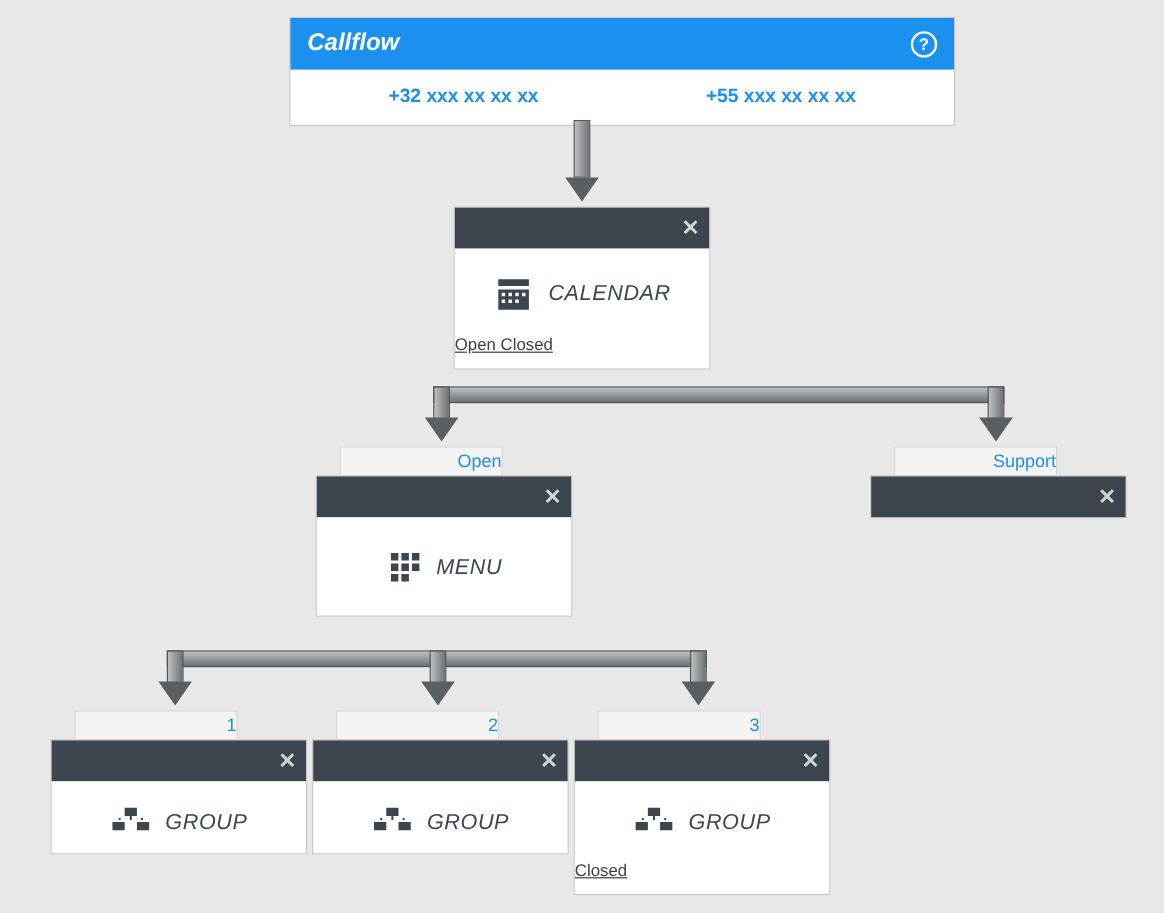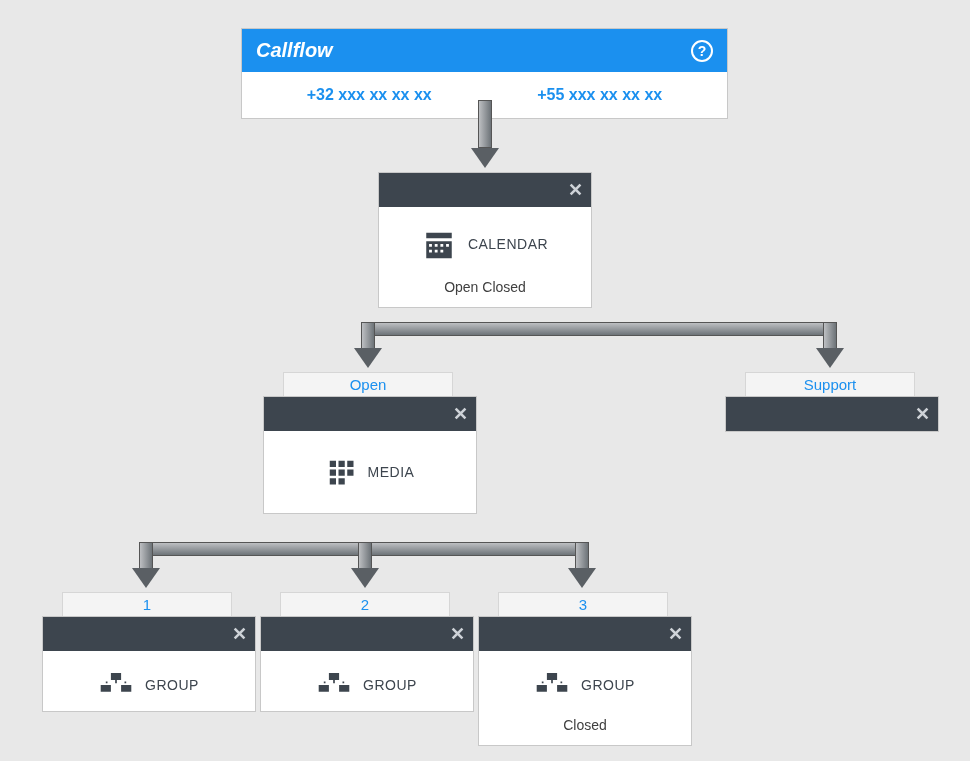--- a/index.html
+++ b/index.html
@@ -26,22 +26,22 @@
   .help-icon {
     width: 22px; height: 22px;
     border: 2px solid #fff;
     border-radius: 50%;
     display: flex; align-items: center; justify-content: center;
     font-style: normal; font-weight: bold; font-size: 14px;
     cursor: pointer;
   }
   .root-card {
     position: absolute;
-    left: 241px; top: 28px;
-    width: 487px;
+    left: 241px; top: 14px;
+    width: 555px;
     background: #fff;
     border: 1px solid #c8c8c8;
   }
   .numbers-row {
     display: flex;
     padding: 14px 12px;
     justify-content: space-around;
     color: #1b90ef;
     font-size: 16px;
     font-weight: bold;
@@ -67,40 +67,42 @@
     cursor: pointer;
   }
   .node-body {
     display: flex;
     align-items: center;
     justify-content: center;
     gap: 12px;
     padding: 20px 10px 12px;
   }
   .node-label {
-    font-size: 14px;
+    font-size: 18px;
     color: #3d454e;
     letter-spacing: 0.5px;
+    font-style: italic;
   }
   .node-sub {
-    text-align: center;
+    text-align: left;
     font-size: 14px;
     color: #404040;
     padding: 6px 0 12px;
+    text-decoration: underline;
   }
 
   .branch-tab {
     position: absolute;
     background: #f4f4f4;
     border: 1px solid #d6d6d6;
     color: #1b90ef;
     font-size: 15px;
-    text-align: center;
+    text-align: right;
     padding: 3px 0;
-    width: 170px;
+    width: 136px;
     cursor: pointer;
   }
 
   
   .ico { fill: #3d454e; }
 
   
   .conn {
     position: absolute;
     background: linear-gradient(to right,#9aa0a6,#6d7378);
@@ -154,21 +156,21 @@
 
 <div class="branch-tab" style="left:283px; top:372px;">Open</div>
 <div class="node" style="left:263px; top:396px; width:214px;">
   <div class="node-head">
     <span class="close-x">✕</span>
   </div>
   <div class="node-body" style="padding:26px 10px;">
     <svg width="30" height="30" viewBox="0 0 24 24">
         <path class="ico" d="M3 3h5v5H3V3zm7 0h5v5h-5V3zm7 0h5v5h-5V3zM3 10h5v5H3v-5zm7 0h5v5h-5v-5zm7 0h5v5h-5v-5zM3 17h5v5H3v-5zm7 0h5v5h-5v-5z"></path>
       </svg>
-    <span class="node-label">MEDIA</span>
+    <span class="node-label">MENU</span>
   </div>
 </div>
 
 <div class="branch-tab" style="left:745px; top:372px;">Support</div>
 <div class="node" style="left:725px; top:396px; width:214px;">
   <div class="node-head">
     <span class="close-x">✕</span>
   </div>
 </div>
 

